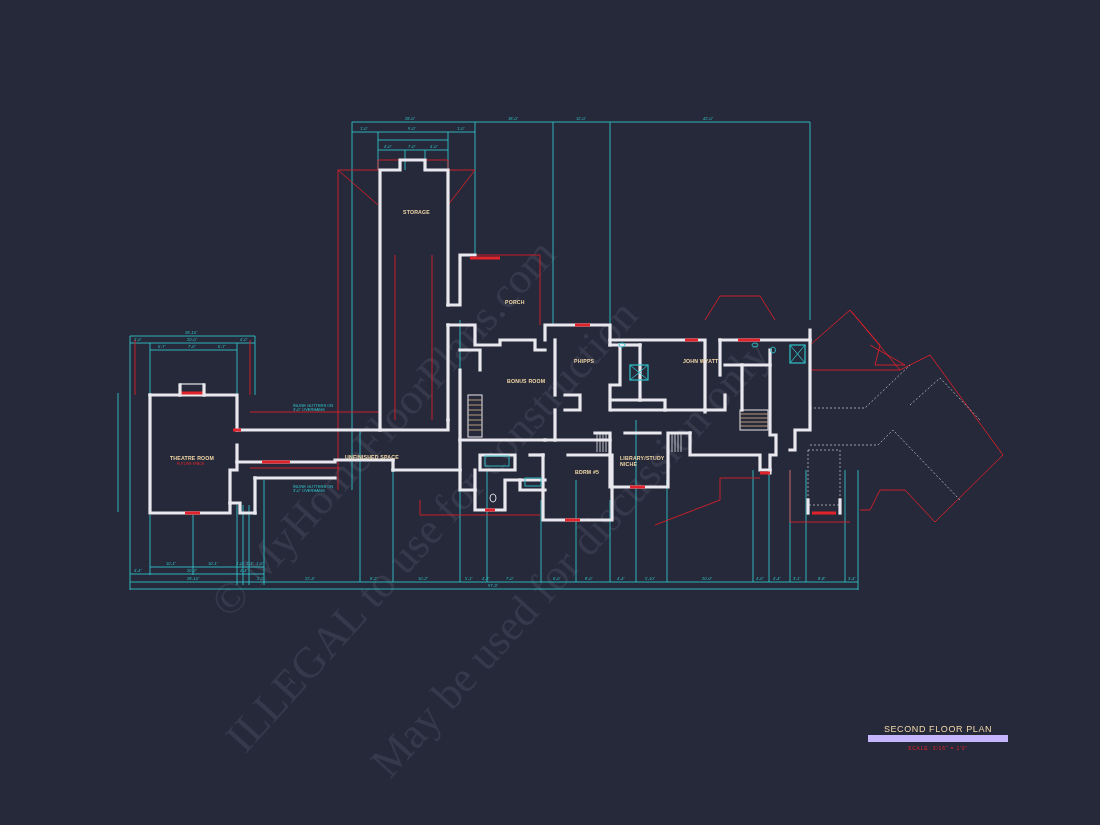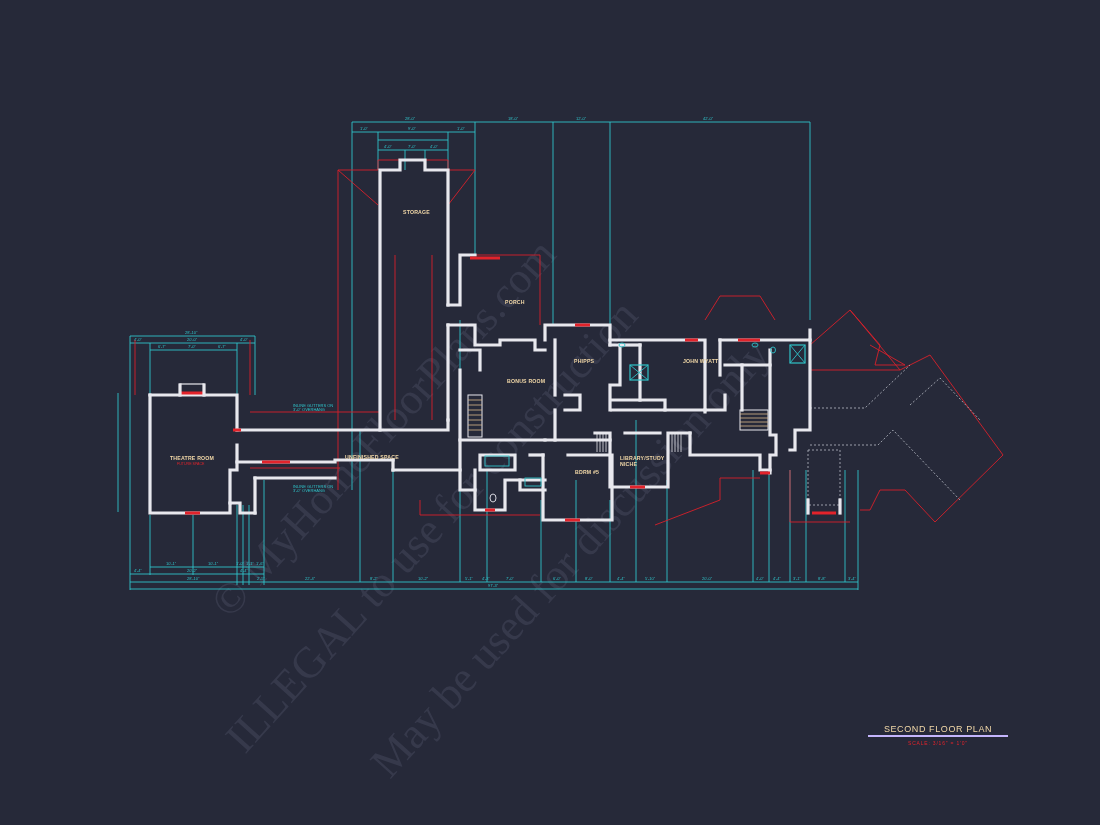--- a/index.html
+++ b/index.html
@@ -9,21 +9,21 @@
   .dim{stroke:#2fc3c9;stroke-width:0.9;fill:none;}
   .red{stroke:#d8202a;stroke-width:0.9;fill:none;}
   .redthick{stroke:#e3232b;stroke-width:3;fill:none;}
   .dash{stroke:#b9bcc6;stroke-width:0.8;fill:none;stroke-dasharray:2 2;}
   .room{fill:#f2d8a8;font-size:5.2px;font-weight:bold;letter-spacing:0.2px;font-family:"Liberation Sans",sans-serif;}
   .dimtxt{fill:#2fc3c9;font-size:4px;font-family:"Liberation Sans",sans-serif;}
   .redtxt{fill:#e3232b;font-size:3.6px;font-family:"Liberation Sans",sans-serif;}
   .wm{fill:#3c3f52;font-family:"Liberation Serif",serif;opacity:0.75;}
   .stair{stroke:#d9b98a;stroke-width:0.8;}
   #title-block{position:absolute;left:868px;top:724px;width:140px;text-align:center;}
-  #plan-title{color:#f2d8a8;font-size:9px;letter-spacing:0.6px;font-family:"Liberation Sans",sans-serif;display:block;border-bottom:2px solid #c4b5fd;padding-bottom:1px;}
+  #plan-title{color:#f2d8a8;font-size:9px;letter-spacing:0.6px;font-family:"Liberation Sans",sans-serif;display:block;border-bottom:7px solid #c4b5fd;padding-bottom:1px;}
   #plan-scale{color:#e3232b;font-size:5px;letter-spacing:0.8px;font-family:"Liberation Sans",sans-serif;display:block;margin-top:3px;}
 </style>
 </head>
 <body>
 
 <svg id="canvas" viewBox="0 0 1100 825" xmlns="http://www.w3.org/2000/svg">
 
   <g>
     <text class="wm" font-size="44" transform="translate(230,620) rotate(-48)">© MyHomeFloorPlans.com</text>
     <text class="wm" font-size="44" transform="translate(245,755) rotate(-48)">ILLEGAL to use for construction</text>

